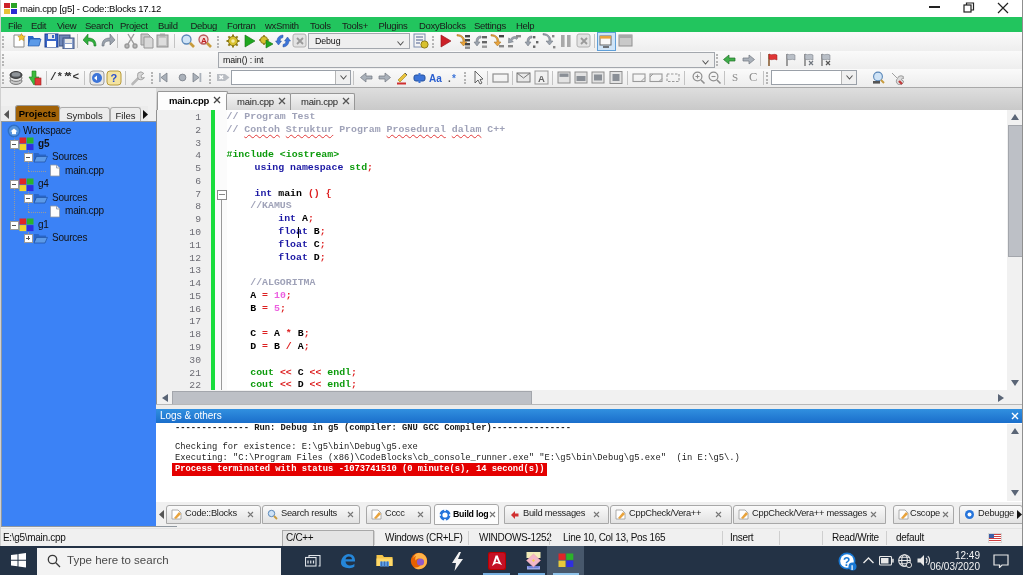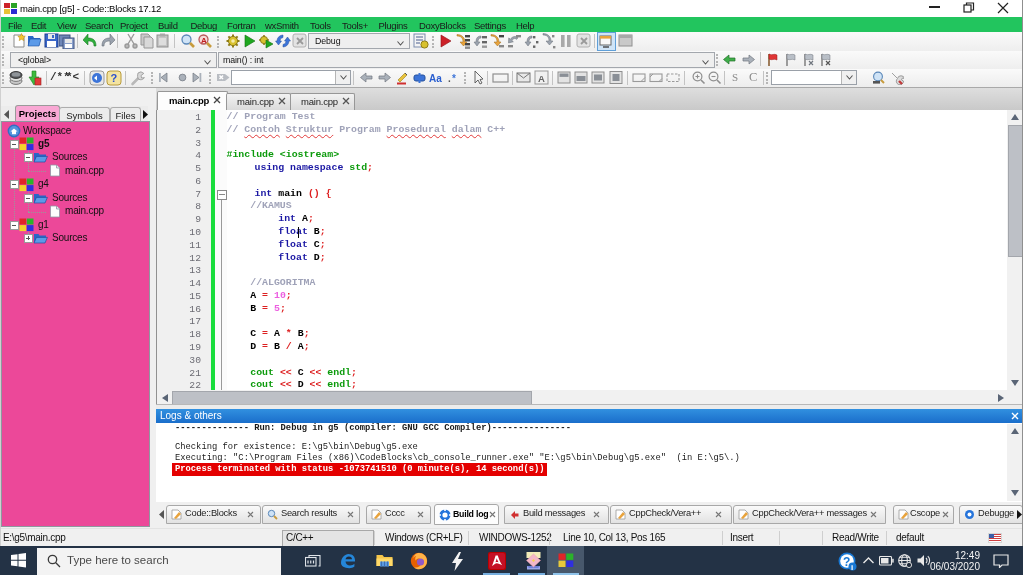--- a/index.html
+++ b/index.html
@@ -20,21 +20,21 @@
 .grip{position:absolute;width:3px;border-left:2px dotted #b5b5b5;height:12px;}
 .tsep{position:absolute;width:1px;background:#c3c3c3;height:14px;}
 .combo{position:absolute;background:#efefef;border:1px solid #a3a7ad;font-size:8.8px;letter-spacing:-0.1px;color:#111;}
 .combo .arr{position:absolute;right:1px;top:0;bottom:0;width:15px;background:#efefef;
   text-align:center;padding-top:4px;}
 .wcombo{position:absolute;background:#fff;border:1px solid #9aa0a8;}
 
 #mgmt{left:0;top:88px;width:150px;height:440px;background:#f0f0f0;}
 #mgmthdr{left:1px;top:1px;width:147px;height:15px;background:linear-gradient(#fdfdfd,#dcdcdc);
   font-size:10px;color:#222;border:1px solid #c6c6c6;}
-#mtree{left:1px;top:33px;width:147px;height:404px;background:#ec4899;border:1px solid #8f979f;}
+#mtree{left:1px;top:33px;width:147px;height:404px;background:#3b82f6;border:1px solid #8f979f;padding-left:27px;}
 .trow{position:absolute;font-size:10px;letter-spacing:-0.2px;color:#111;white-space:nowrap;}
 
 #edtabs{left:156px;top:88px;width:867px;height:22px;background:linear-gradient(#dedede,#c9c9c9);border-bottom:1px solid #b0b0b0;}
 #editor{left:156px;top:110px;width:866px;height:294px;background:#fff;border-left:1px solid #919191;}
 #gutter{left:0px;top:0px;width:54px;height:294px;background:#f0f0f0;}
 #greenbar{left:54px;top:0px;width:4px;height:294px;background:#19dd3c;}
 #foldmargin{left:58px;top:0px;width:12px;height:294px;background:#fbfbfb;}
 .cl{position:absolute;white-space:pre;font-family:"Liberation Mono",monospace;
   font-weight:bold;font-size:9.9px;line-height:12.78px;letter-spacing:0;}
 .ln{position:absolute;font-family:"Liberation Mono",monospace;font-size:9.7px;
@@ -249,26 +249,20 @@
       <rect x="1" y="2" width="11" height="2.6" fill="#e8a33d"></rect>
       <path d="M4 13 h6" stroke="#444" stroke-width="1.4"></path>
     </svg>
   <svg class="abs" style="left:618px;top:1px" width="16" height="16">
       <rect x="1" y="2" width="13" height="11" fill="#c9c9c9" stroke="#909090"></rect>
       <rect x="1" y="2" width="13" height="3" fill="#a8a8a8"></rect>
     </svg>
 </div>
 <div class="abs" id="tb2">
   <div class="grip" style="left:2px;top:3px"></div>
-  <div class="combo" style="left:10px;top:1px;width:205px;height:14px">
-    <span style="position:absolute;left:7px;top:2px">&lt;global&gt;</span>
-      <span class="arr"><svg width="7" height="5" style="display:inline-block">
-          <path d="M0.5 0.5 L3.5 4 L6.5 0.5" fill="none" stroke="#555" stroke-width="1.1"></path>
-        </svg></span>
-  </div>
   <div class="combo" style="left:218px;top:1px;width:495px;height:14px">
     <span style="position:absolute;left:4px;top:2px">main() : int</span>
       <span class="arr"><svg width="7" height="5" style="display:inline-block">
           <path d="M0.5 0.5 L3.5 4 L6.5 0.5" fill="none" stroke="#555" stroke-width="1.1"></path>
         </svg></span>
   </div>
   <div class="grip" style="left:716px;top:3px"></div>
   <svg class="abs" style="left:722px;top:1px" width="15" height="15">
       <path d="M7 3 L7 6 L13 6 L13 9 L7 9 L7 12 L1.5 7.5 z" fill="#3fae4a" stroke="#22702a" stroke-width=".7"></path>
     </svg>
@@ -446,21 +440,21 @@
       <path d="M3 12 L8 7 M8.5 6.5 a3.6 3.6 0 1 0 2.6-6 l-1.2 2 -1.8 -.8 0.4 -2.2 a3.6 3.6 0 0 0 0 7z" fill="#dcdcdc" stroke="#8a8a8a" stroke-width=".8" transform="rotate(90 7.5 7.5)"></path>
       <path d="M10 11 L13 14" stroke="#c23a3a" stroke-width="2.4"></path>
     </svg>
 </div>
 <div class="abs" id="mgmt">
 
   <div class="abs" style="left:1px;top:18px;width:147px;height:15px;background:#ececec"></div>
   <svg class="abs" style="left:3px;top:22px" width="8" height="9">
       <path d="M6 0 L1 4.5 L6 9 z" fill="#555"></path>
     </svg>
-  <div class="abs" style="left:15px;top:17px;width:43px;height:16px;background:#f9a8d4;border:1px solid #9a9a9a;border-bottom:none;border-radius:3px 3px 0 0;font-size:9.5px;font-weight:bold;color:#000;text-align:center;padding-top:2px">Projects</div>
+  <div class="abs" style="left:15px;top:17px;width:43px;height:16px;background:#a16207;border:1px solid #9a9a9a;border-bottom:none;border-radius:3px 3px 0 0;font-size:9.5px;font-weight:bold;color:#000;text-align:center;padding-top:2px">Projects</div>
   <div class="abs" style="left:59px;top:19px;width:49px;height:14px;background:#ececec;border:1px solid #adadad;border-bottom:none;border-radius:3px 3px 0 0;font-size:9.5px;color:#222;text-align:center;padding-top:2px">Symbols</div>
   <div class="abs" style="left:110px;top:19px;width:29px;height:14px;background:#ececec;border:1px solid #adadad;border-bottom:none;border-radius:3px 3px 0 0;font-size:9.5px;color:#222;text-align:center;padding-top:2px">Files</div>
   <svg class="abs" style="left:141px;top:22px" width="8" height="9">
       <path d="M2 0 L7 4.5 L2 9 z" fill="#111"></path>
     </svg>
   <div class="abs" id="mtree">
     <div class="abs" style="left:12px;top:15px;height:87px;border-left:1px dotted #999"></div>
     <div class="abs" style="left:26px;top:27px;height:22px;border-left:1px dotted #999"></div>
     <div class="abs" style="left:26px;top:49px;width:18px;border-top:1px dotted #999"></div>
     <div class="abs" style="left:26px;top:68px;height:22px;border-left:1px dotted #999"></div>

